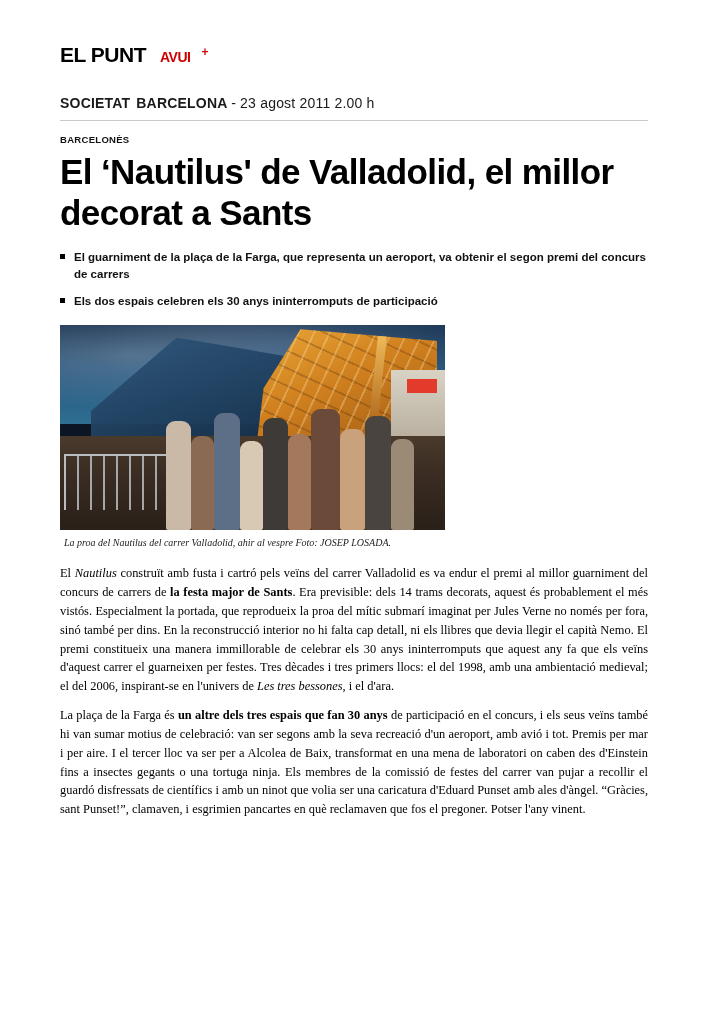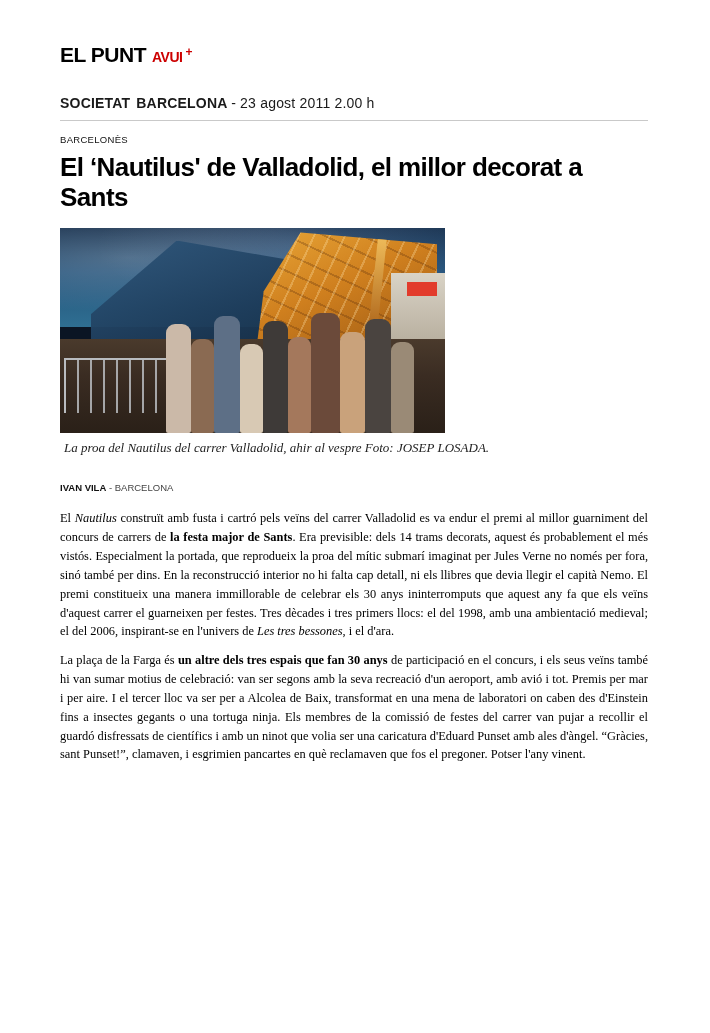--- a/index.html
+++ b/index.html
@@ -19,21 +19,21 @@
     position: relative;
     box-sizing: border-box;
     padding: 44px 62px 0 60px;
     background: #ffffff;
   }
 
   
   .masthead {
     display: flex;
     align-items: baseline;
-    gap: 6px;
+    gap: 14px;
     margin-bottom: 30px;
   }
   .masthead .mh-el-punt {
     font-family: "Liberation Sans", sans-serif;
     font-weight: bold;
     font-size: 21px;
     letter-spacing: -0.5px;
     color: #000000;
     line-height: 1;
   }
@@ -74,30 +74,30 @@
   }
   .rule {
     border-top: 1px solid #c9c9c9;
     margin-bottom: 13px;
   }
 
   
   .section-tag {
     font-family: "Liberation Sans", sans-serif;
     font-size: 9.5px;
-    font-weight: normal;
+    font-weight: bold;
     color: #111111;
     letter-spacing: 0.3px;
     margin-bottom: 7px;
   }
 
   
   h1.headline {
     font-family: "Liberation Sans", sans-serif;
-    font-size: 26px;
+    font-size: 35px;
     line-height: 1.16;
     font-weight: bold;
     letter-spacing: -0.6px;
     margin: 0 0 16px 0;
     color: #000000;
   }
 
   
   .bullets {
     margin: 0 0 16px 0;
@@ -224,21 +224,21 @@
     position: absolute;
     right: 2%;
     top: 26%;
     width: 8%;
     height: 7%;
     background: #e23b2b;
   }
   .caption {
     font-family: "Liberation Serif", serif;
     font-style: italic;
-    font-size: 13px;
+    font-size: 10px;
     color: #222222;
     margin: 7px 0 0 4px;
   }
 
   
   .byline {
     margin-top: 26px;
     font-family: "Liberation Sans", sans-serif;
     font-size: 9.5px;
     color: #444444;
@@ -275,20 +275,24 @@
   <div class="meta-line">
     <span>SOCIETAT</span><span class="meta-sep"></span><span>BARCELONA</span>
     <span class="meta-date">- 23 agost 2011 2.00 h</span>
   </div>
   <div class="rule"></div>
 
   <div class="section-tag">BARCELONÈS</div>
 
   <h1 class="headline">El ‘Nautilus' de Valladolid, el millor decorat a Sants</h1>
 
+  <ul class="bullets">
+    <li>El guarniment de la plaça de la Farga, que representa un aeroport, va obtenir el segon premi del concurs de carrers</li>
+    <li>Els dos espais celebren els 30 anys ininterromputs de participació</li>
+  </ul>
 
   <div class="photo-wrap">
     <div class="photo">
       <div class="sky"></div>
       <div class="tent"></div>
       <div class="nautilus">
         <div class="nautilus-rib"></div>
       </div>
       <div class="door"></div>
       <div class="sign"></div>
@@ -303,23 +307,19 @@
           <div class="person" style="left: 45%; width: 8%; height: 76%; background: rgb(164, 120, 92);"></div>
           <div class="person" style="left: 53%; width: 10%; height: 95%; background: rgb(107, 74, 58);"></div>
           <div class="person" style="left: 63%; width: 9%; height: 80%; background: rgb(201, 162, 123);"></div>
           <div class="person" style="left: 72%; width: 9%; height: 90%; background: rgb(74, 68, 64);"></div>
           <div class="person" style="left: 81%; width: 8%; height: 72%; background: rgb(154, 138, 118);"></div>
         </div>
     </div>
     <div class="caption">La proa del Nautilus del carrer Valladolid, ahir al vespre Foto: JOSEP LOSADA.</div>
   </div>
 
-  <div class="byline">
-    <span class="author">IVAN VILA</span>
-    <span>- BARCELONA</span>
-  </div>
 
   <div class="body-text">
       <p><span>El </span><i>Nautilus</i><span> construït amb fusta i cartró pels veïns del carrer Valladolid es va endur el premi al millor guarniment del concurs de carrers de </span><b>la festa major de Sants</b><span>. Era previsible: dels 14 trams decorats, aquest és probablement el més vistós. Especialment la portada, que reprodueix la proa del mític submarí imaginat per Jules Verne no només per fora, sinó també per dins. En la reconstrucció interior no hi falta cap detall, ni els llibres que devia llegir el capità Nemo. El premi constitueix una manera immillorable de celebrar els 30 anys ininterromputs que aquest any fa que els veïns d'aquest carrer el guarneixen per festes. Tres dècades i tres primers llocs: el del 1998, amb una ambientació medieval; el del 2006, inspirant-se en l'univers de </span><i>Les tres bessones</i><span>, i el d'ara.</span></p>
       <p><span>La plaça de la Farga és </span><b>un altre dels tres espais que fan 30 anys</b><span> de participació en el concurs, i els seus veïns també hi van sumar motius de celebració: van ser segons amb la seva recreació d'un aeroport, amb avió i tot. Premis per mar i per aire. I el tercer lloc va ser per a Alcolea de Baix, transformat en una mena de laboratori on caben des d'Einstein fins a insectes gegants o una tortuga ninja. Els membres de la comissió de festes del carrer van pujar a recollir el guardó disfressats de científics i amb un ninot que volia ser una caricatura d'Eduard Punset amb ales d'àngel. “Gràcies, sant Punset!”, clamaven, i esgrimien pancartes en què reclamaven que fos el pregoner. Potser l'any vinent.</span></p>
     </div>
 
 </div>
 
 </body></html>

